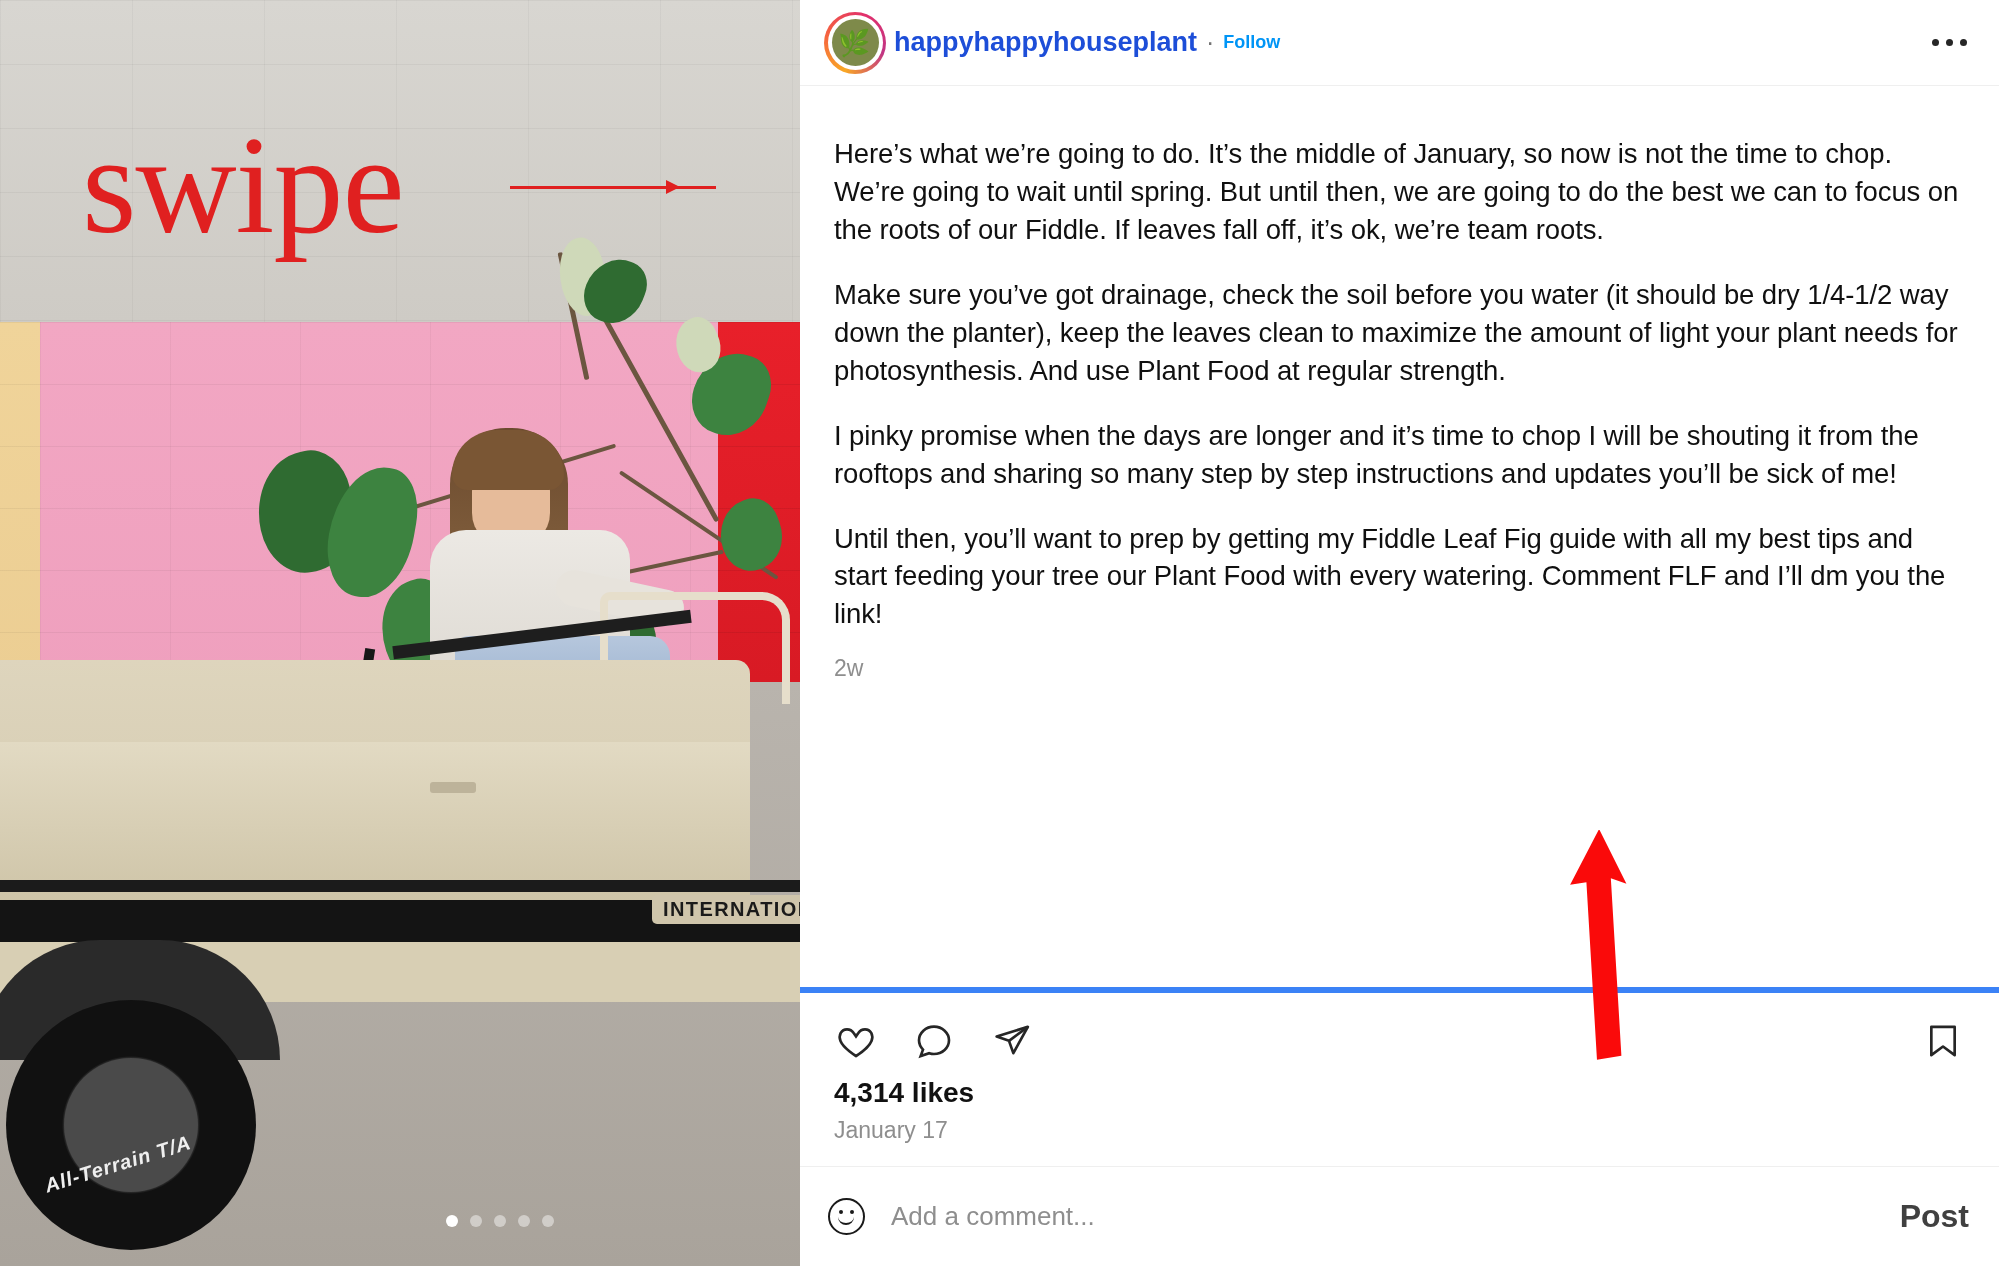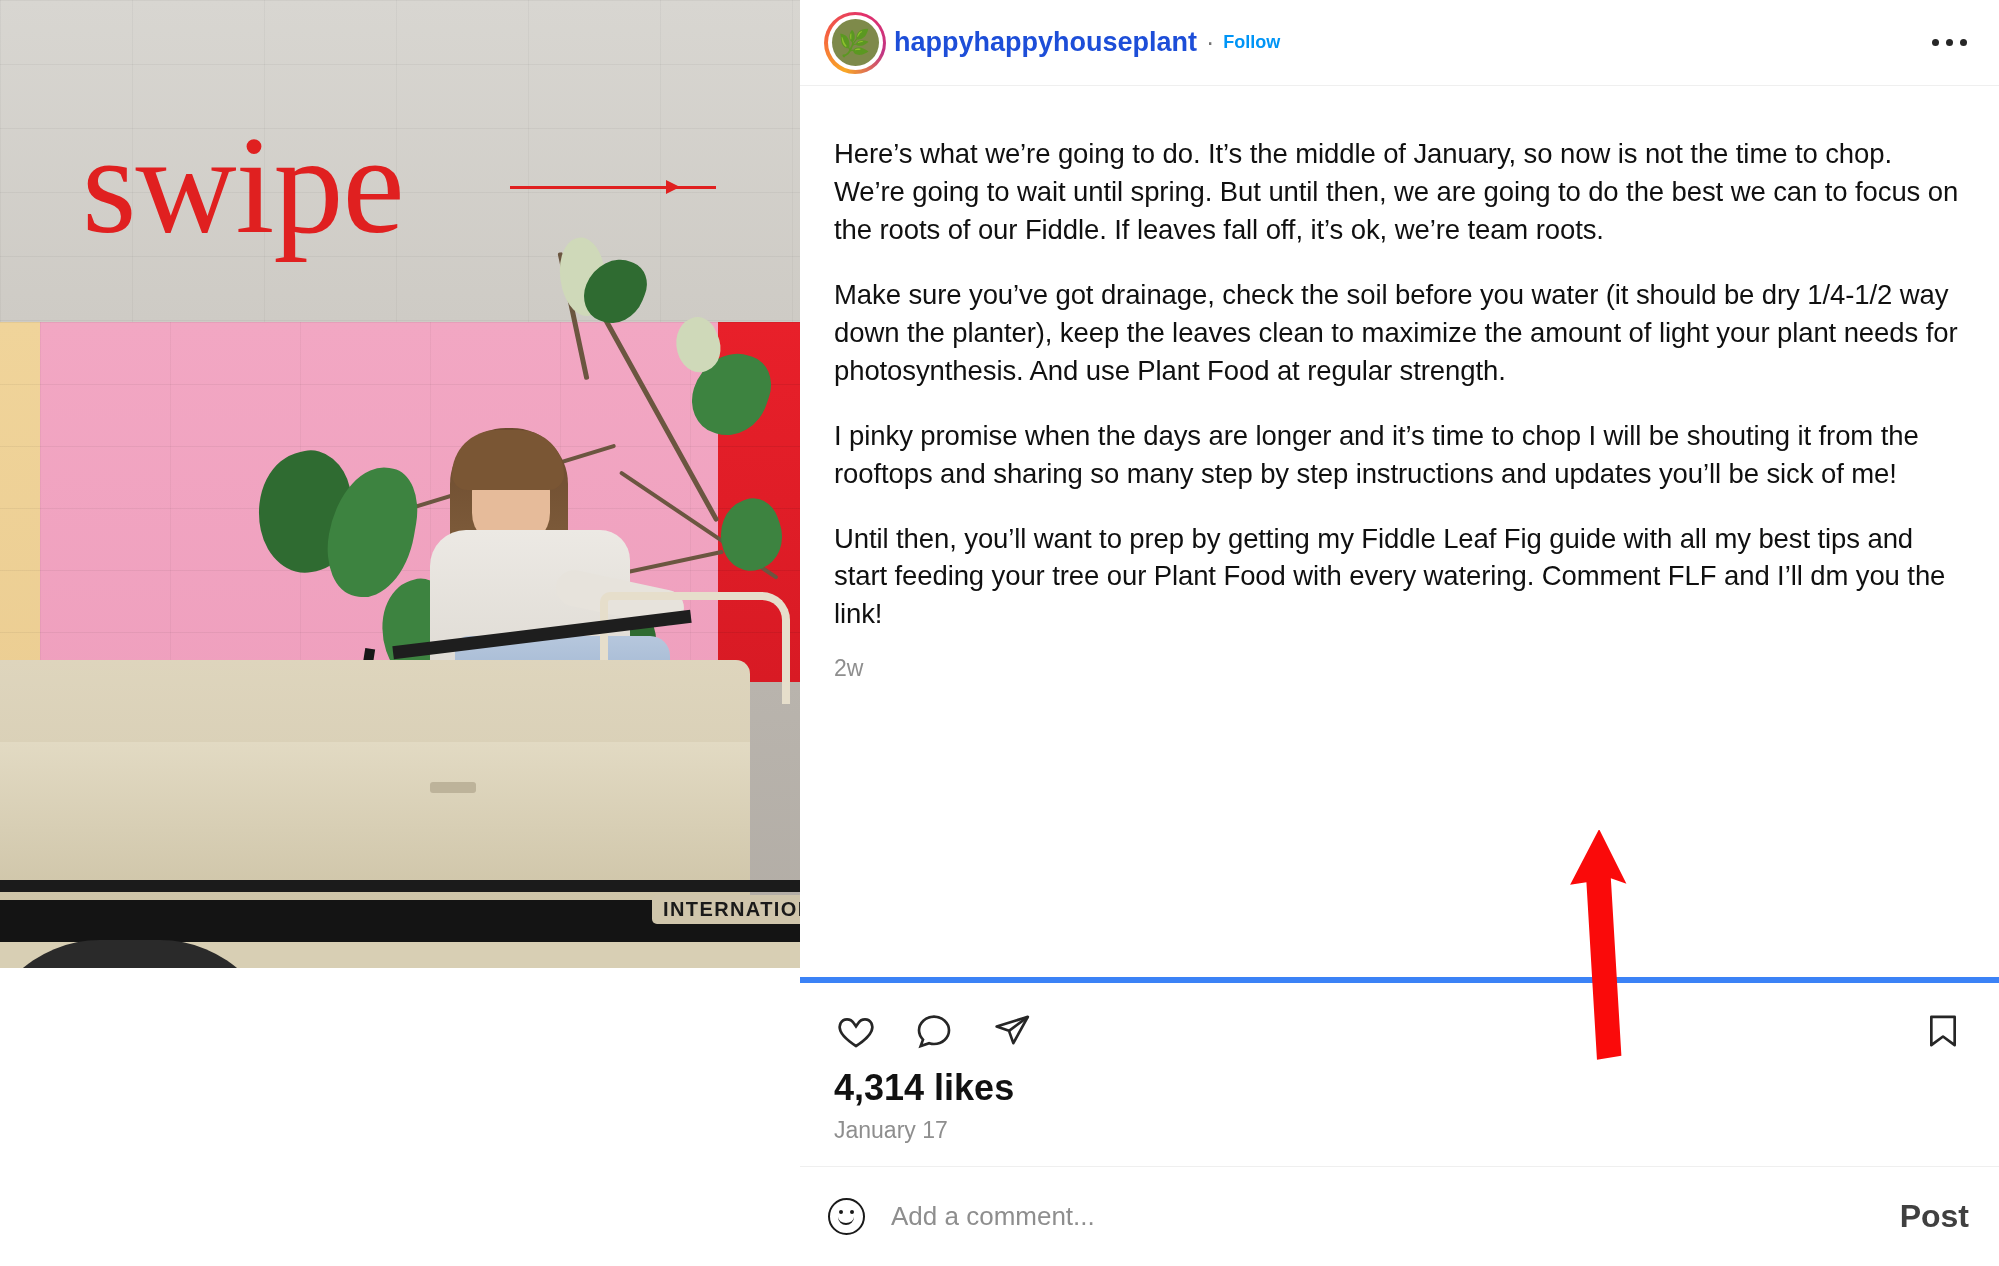--- a/index.html
+++ b/index.html
@@ -5,21 +5,21 @@
   * { box-sizing: border-box; margin: 0; padding: 0; }
   html, body {
     width: 1999px; height: 1266px;
     font-family: "Liberation Sans", sans-serif;
     background: #fff; overflow: hidden;
   }
   .post { display: flex; width: 1999px; height: 1266px; background:#fff; }
 
   
   .media {
-    position: relative; width: 800px; height: 968px;
+    position: relative; width: 800px; height: 1266px;
     overflow: hidden; background:#cfcdc8; flex: 0 0 800px;
   }
   .wall-top {
     position:absolute; left:0; top:0; width:800px; height:322px;
     background:
       repeating-linear-gradient(to bottom, rgba(0,0,0,.045) 0 1px, rgba(0,0,0,0) 1px 64px),
       repeating-linear-gradient(to right, rgba(0,0,0,.035) 0 1px, rgba(0,0,0,0) 1px 132px),
       linear-gradient(#d8d6d1, #cecbc5);
   }
   .wall-tan {
@@ -183,21 +183,21 @@
     letter-spacing:-.1px;
   }
   .caption-p:first-of-type { margin-top:22px; }
   .time-ago { font-size:23px; color:#8e8e8e; margin-top:22px; }
 
   .actions {
     flex:0 0 auto; padding:22px 30px 0 30px; display:flex; align-items:center;
   }
   .icon-btn { padding:6px; margin-right:26px; display:flex; }
   .icon-btn.last { margin-left:auto; margin-right:0; }
-  .likes { font-size:36px; font-weight:700; color:#111; padding:10px 0 0 34px; }
+  .likes { font-size:28px; font-weight:700; color:#111; padding:10px 0 0 34px; }
   .date { font-size:23px; color:#8e8e8e; padding:8px 0 22px 34px; }
 
   .comment-row {
     flex:0 0 auto; border-top:1px solid #efefef; height:100px;
     display:flex; align-items:center; padding:0 30px 0 28px;
   }
   .emoji-ico {
     width:37px; height:37px; border-radius:50%; border:2.5px solid #1a1a1a;
     position:relative; flex:0 0 37px;
   }

